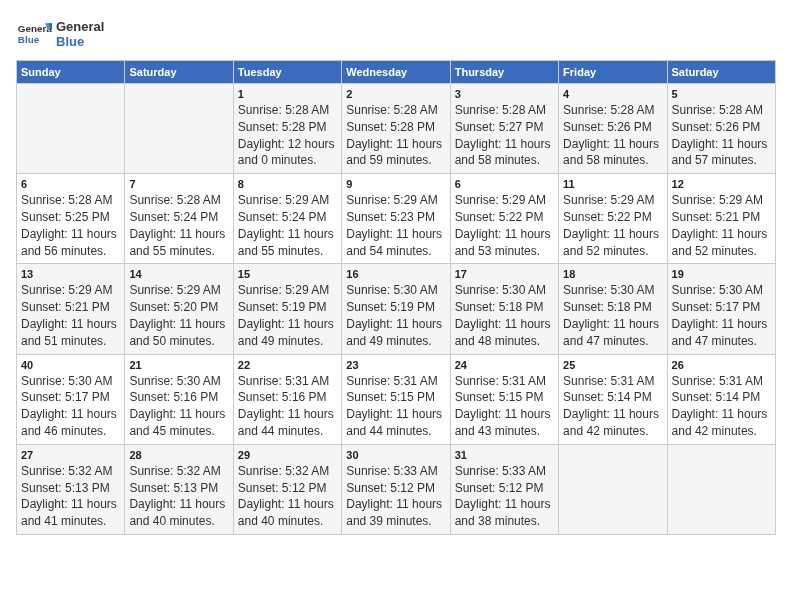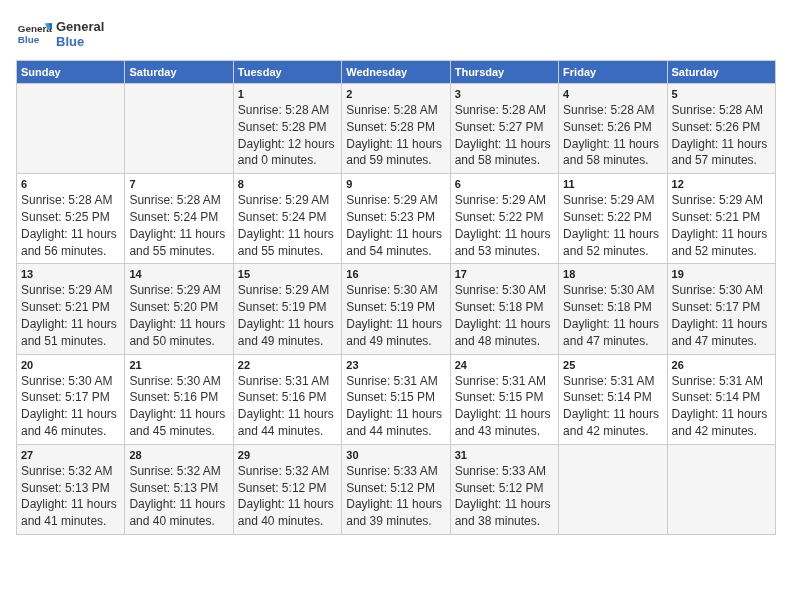--- a/index.html
+++ b/index.html
@@ -254,21 +254,21 @@
         <td>
           <span class="day-number">19</span>
           <div class="day-info" style="white-space: pre-line;">Sunrise: 5:30 AM
 Sunset: 5:17 PM
 Daylight: 11 hours
 and 47 minutes.</div>
         </td>
       </tr>
       <tr>
         <td>
-          <span class="day-number">20</span>
+          <span class="day-number">40</span>
           <div class="day-info" style="white-space: pre-line;">Sunrise: 5:30 AM
 Sunset: 5:17 PM
 Daylight: 11 hours
 and 46 minutes.</div>
         </td>
         <td>
           <span class="day-number">21</span>
           <div class="day-info" style="white-space: pre-line;">Sunrise: 5:30 AM
 Sunset: 5:16 PM
 Daylight: 11 hours

